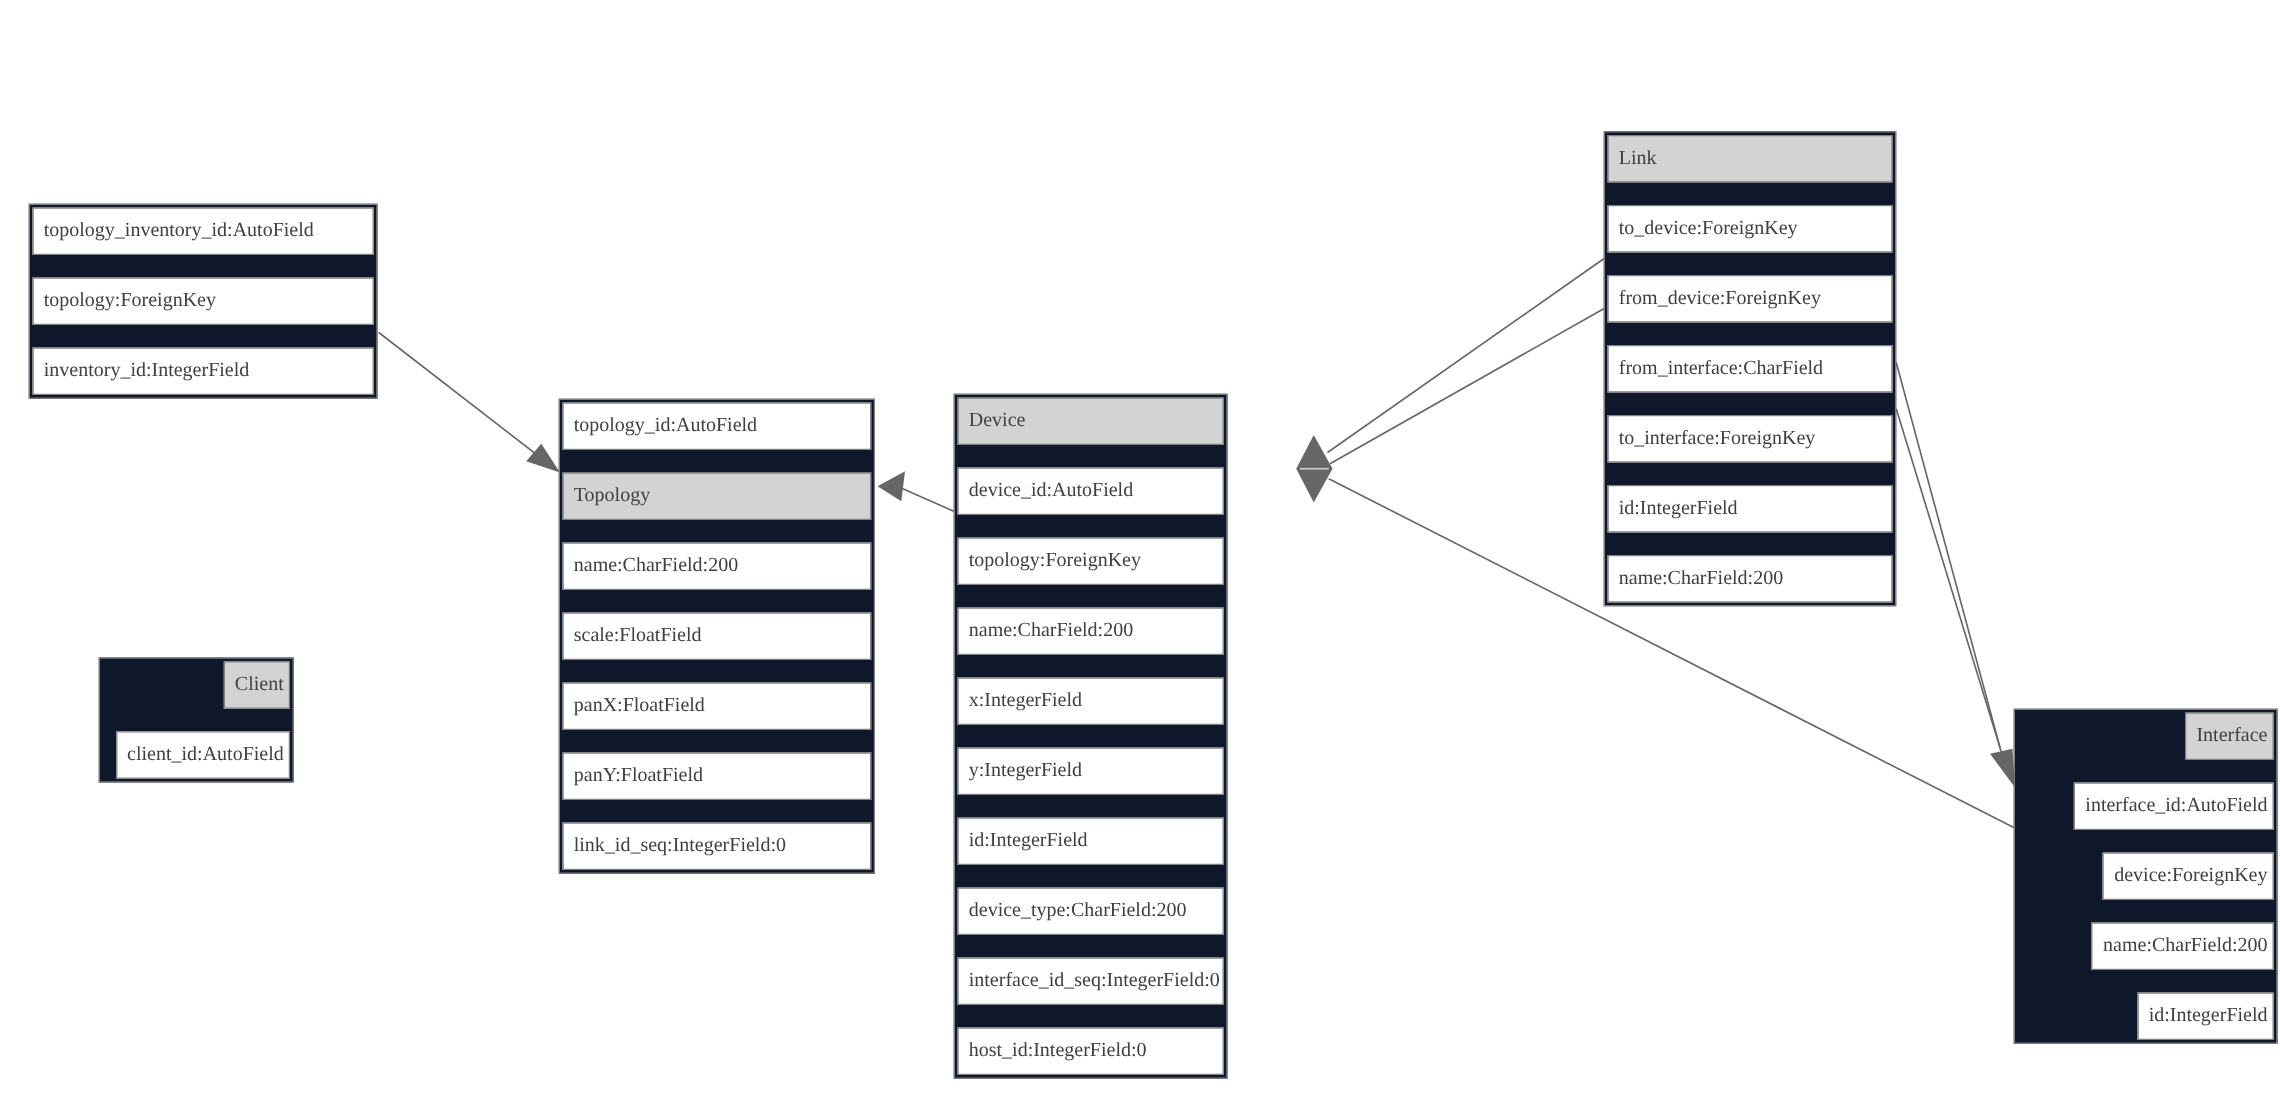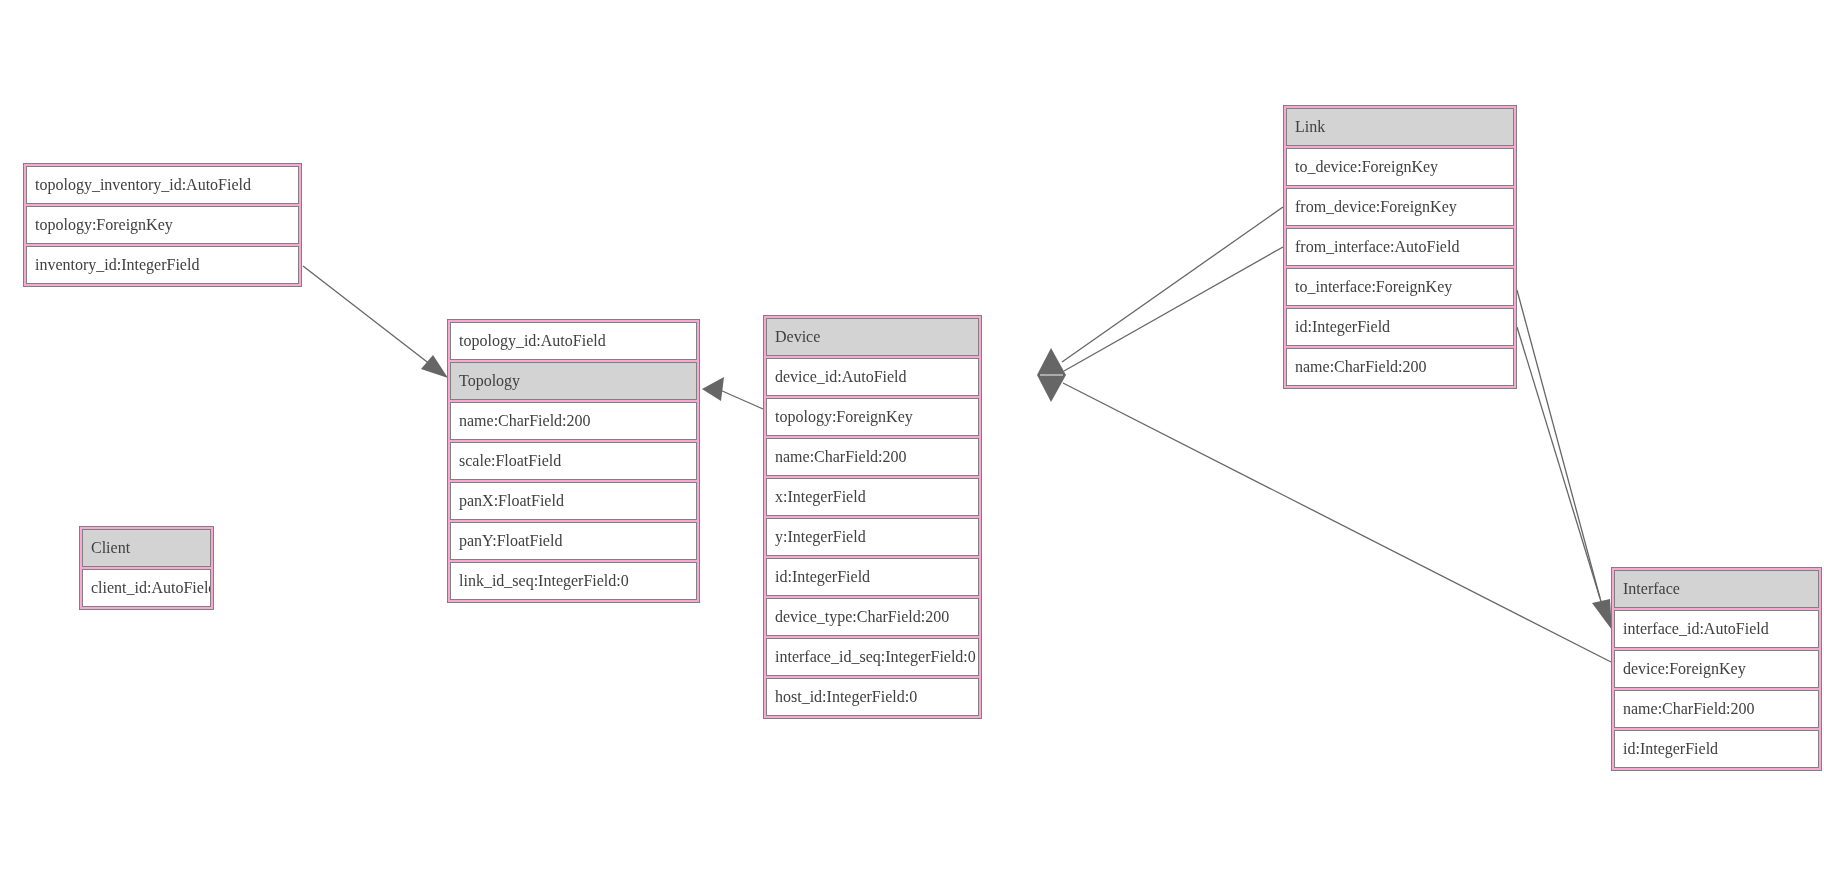--- a/index.html
+++ b/index.html
@@ -10,26 +10,26 @@
     background: var(--background, #ffffff);
     overflow: hidden;
     font-family: "Liberation Serif", "DejaVu Serif", serif;
   }
   svg.wires { position: absolute; left: 0; top: 0; }
   svg.wires line { stroke: var(--connector, #666666); stroke-width: 1.3; }
   svg.wires polygon { fill: var(--connector, #666666); stroke: none; }
   .entity {
     position: absolute;
     box-sizing: border-box;
-    background: #f9a8d4;
+    background: #0f172a;
     border: 1px solid var(--entity_border, #808080);
     padding: 2px;
     display: flex;
     flex-direction: column;
-    gap: 2px;
+    gap: 18px;
     font-size: 16px;
     color: var(--text, #404040);
   }
   .cell {
     box-sizing: border-box;
     border: 1px solid var(--entity_border, #808080);
     height: 38px;
     display: flex;
     align-items: center;
     padding: 0 4px 0 8px;
@@ -75,21 +75,21 @@
   <div class="entity" style="left:447px; top:319px; width:253px;">
     <div class="cell">topology_id:AutoField</div>
     <div class="cell header">Topology</div>
     <div class="cell">name:CharField:200</div>
     <div class="cell">scale:FloatField</div>
     <div class="cell">panX:FloatField</div>
     <div class="cell">panY:FloatField</div>
     <div class="cell">link_id_seq:IntegerField:0</div>
   </div>
 
-  <div class="entity" style="left:79px; top:526px; width:135px;">
+  <div class="entity" style="left:79px; top:526px; width:156px;align-items:flex-end;">
     <div class="cell header">Client</div>
     <div class="cell">client_id:AutoField</div>
   </div>
 
   <div class="entity" style="left:763px; top:315px; width:219px;">
     <div class="cell header">Device</div>
     <div class="cell">device_id:AutoField</div>
     <div class="cell">topology:ForeignKey</div>
     <div class="cell">name:CharField:200</div>
     <div class="cell">x:IntegerField</div>
@@ -97,27 +97,27 @@
     <div class="cell">id:IntegerField</div>
     <div class="cell">device_type:CharField:200</div>
     <div class="cell">interface_id_seq:IntegerField:0</div>
     <div class="cell">host_id:IntegerField:0</div>
   </div>
 
   <div class="entity" style="left:1283px; top:105px; width:234px;">
     <div class="cell header">Link</div>
     <div class="cell">to_device:ForeignKey</div>
     <div class="cell">from_device:ForeignKey</div>
-    <div class="cell">from_interface:AutoField</div>
+    <div class="cell">from_interface:CharField</div>
     <div class="cell">to_interface:ForeignKey</div>
     <div class="cell">id:IntegerField</div>
     <div class="cell">name:CharField:200</div>
   </div>
 
-  <div class="entity" style="left:1611px; top:567px; width:211px;">
+  <div class="entity" style="left:1611px; top:567px; width:211px;align-items:flex-end;">
     <div class="cell header">Interface</div>
     <div class="cell">interface_id:AutoField</div>
     <div class="cell">device:ForeignKey</div>
     <div class="cell">name:CharField:200</div>
     <div class="cell">id:IntegerField</div>
   </div>
 
 </div>
 
 </body></html>

